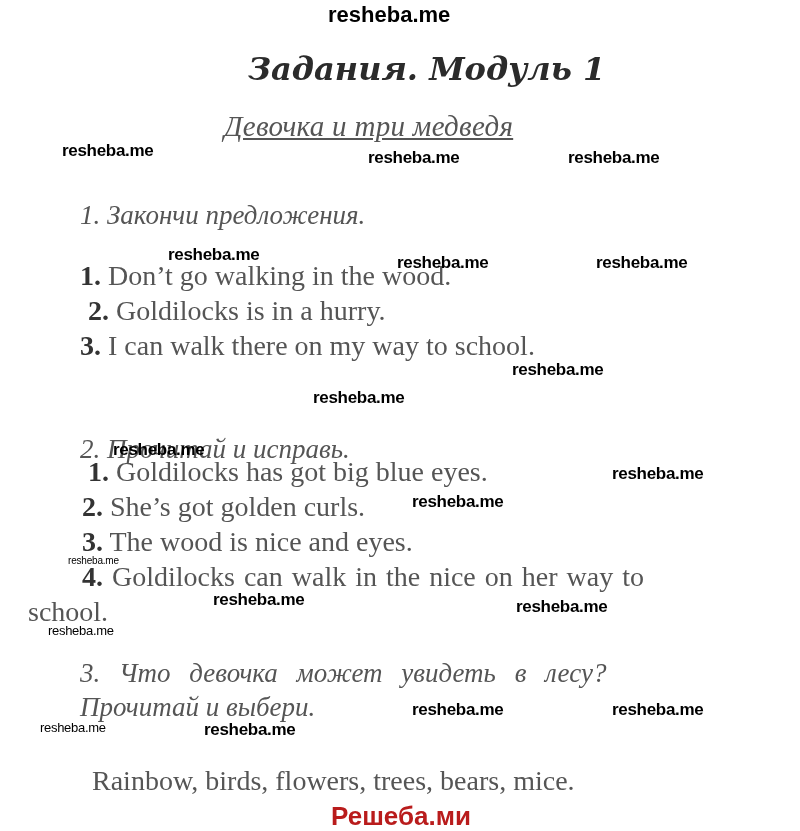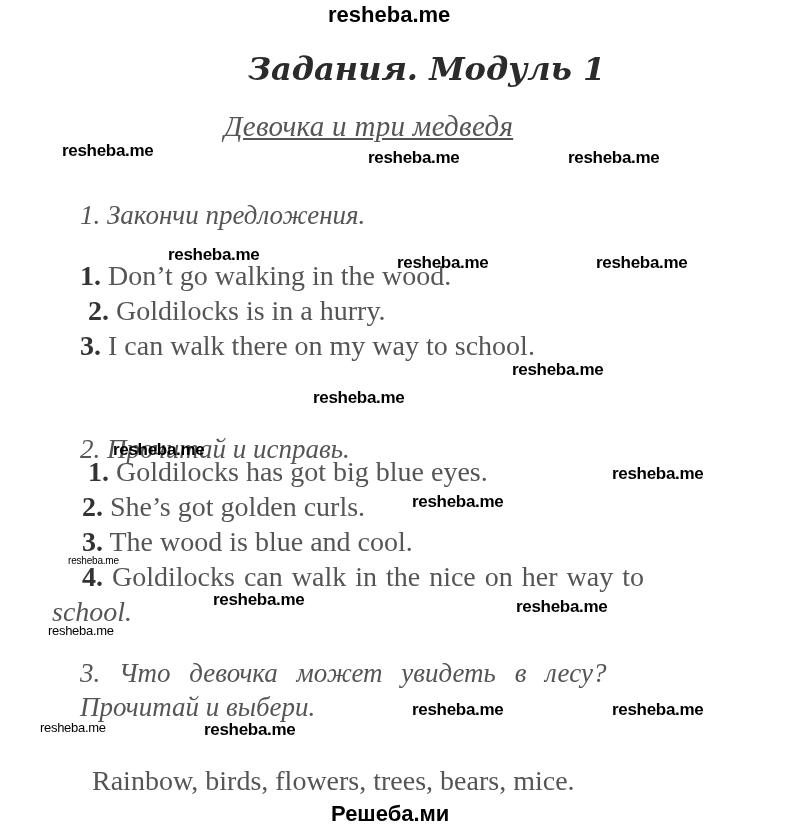--- a/index.html
+++ b/index.html
@@ -8,21 +8,21 @@
   .wm { font-family:"Liberation Sans", sans-serif; font-weight:bold; color:#000; }
   .wm-lg { font-size:22px; }
   .wm-md { font-size:17px; letter-spacing:-0.3px; }
   .wm-sm { font-size:10px; font-weight:normal; letter-spacing:-0.2px; }
   .wm-xs { font-size:13px; font-weight:normal; letter-spacing:-0.3px; }
   .title { font-family:"DejaVu Serif", serif; font-style:italic; font-weight:bold; font-size:32px; color:#2b2b2b; }
   .subtitle { font-family:"Liberation Serif", serif; font-style:italic; font-size:29px; color:#555; letter-spacing:0.3px; }
   .task { font-family:"Liberation Serif", serif; font-style:italic; font-size:27px; color:#555; }
   .line { font-family:"Liberation Serif", serif; font-size:28px; color:#555; }
   .num { font-weight:bold; color:#333; }
-  .footer { font-family:"Liberation Sans", sans-serif; font-weight:bold; font-size:22px; color:#000000; }
+  .footer { font-family:"Liberation Sans", sans-serif; font-weight:bold; font-size:26px; color:#b91c1c; }
 </style>
 </head>
 <body>
 
 <div class="abs wm wm-lg" style="left:328px; top:2px;">resheba.me</div>
 <div class="abs title" style="left:248px; top:50px;">Задания. Модуль 1</div>
 <div class="abs subtitle" style="left:224px; top:110px;text-decoration:underline;">Девочка и три медведя</div>
 
 <div class="abs task" style="left:80px; top:200px;">1. Закончи предложения.</div>
 <div class="abs line" style="left:80px; top:260px;">
@@ -36,26 +36,26 @@
 </div>
 
 <div class="abs task" style="left:80px; top:398px;margin-top:36px;">2. Прочитай и исправь.</div>
 <div class="abs line" style="left:82px; top:456px;margin-left:6px;">
   <span class="num">1.</span><span> Goldilocks has got big blue eyes.</span>
 </div>
 <div class="abs line" style="left:82px; top:491px;">
   <span class="num">2.</span><span> She’s got golden curls.</span>
 </div>
 <div class="abs line" style="left:82px; top:526px;">
-  <span class="num">3.</span><span> The wood is blue and cool.</span>
+  <span class="num">3.</span><span> The wood is nice and eyes.</span>
 </div>
 <div class="abs line" style="left:82px; top:561px; word-spacing:2px;">
   <span class="num">4.</span><span> Goldilocks can walk in the nice on her way to</span>
 </div>
-<div class="abs line" style="left:52px; top:596px;font-style:italic;">school.</div>
+<div class="abs line" style="left:28px; top:596px;">school.</div>
 
 <div class="abs task" style="left:80px; top:658px; word-spacing:12px;">3. Что девочка может увидеть в лесу?</div>
 <div class="abs task" style="left:80px; top:692px;">Прочитай и выбери.</div>
 <div class="abs line" style="left:80px; top:765px;margin-left:12px;">Rainbow, birds, flowers, trees, bears, mice.</div>
 
 <div class="abs wm wm-md" style="left:62px; top:141px;">resheba.me</div>
 <div class="abs wm wm-md" style="left:368px; top:148px;">resheba.me</div>
 <div class="abs wm wm-md" style="left:568px; top:148px;">resheba.me</div>
 <div class="abs wm wm-md" style="left:168px; top:245px;">resheba.me</div>
 <div class="abs wm wm-md" style="left:397px; top:253px;">resheba.me</div>

